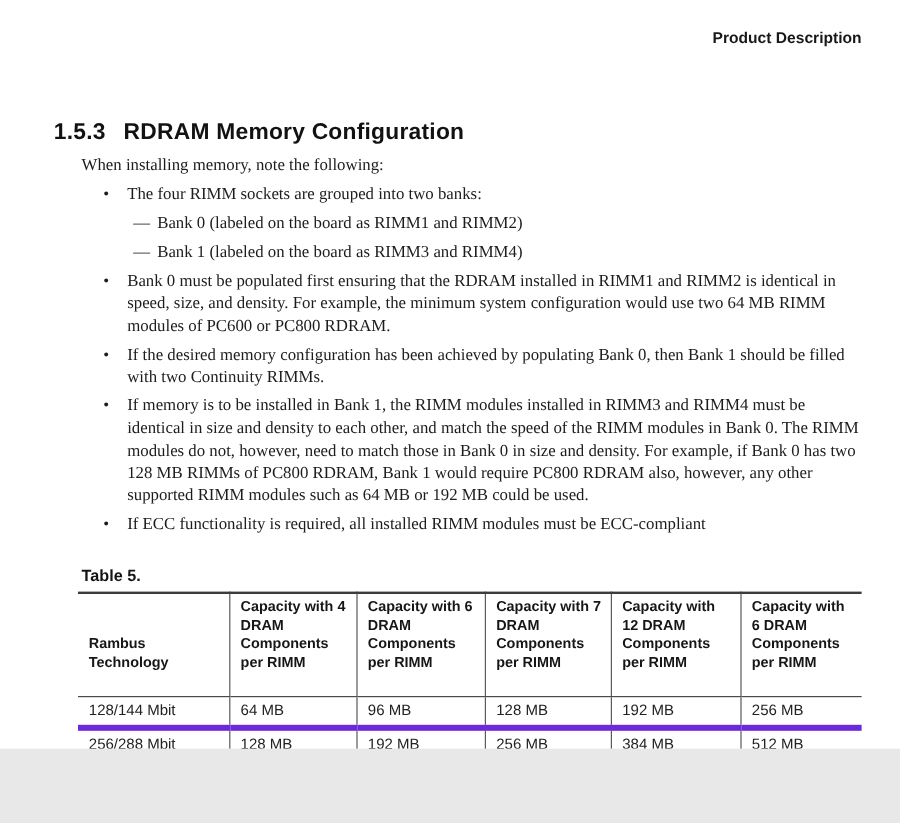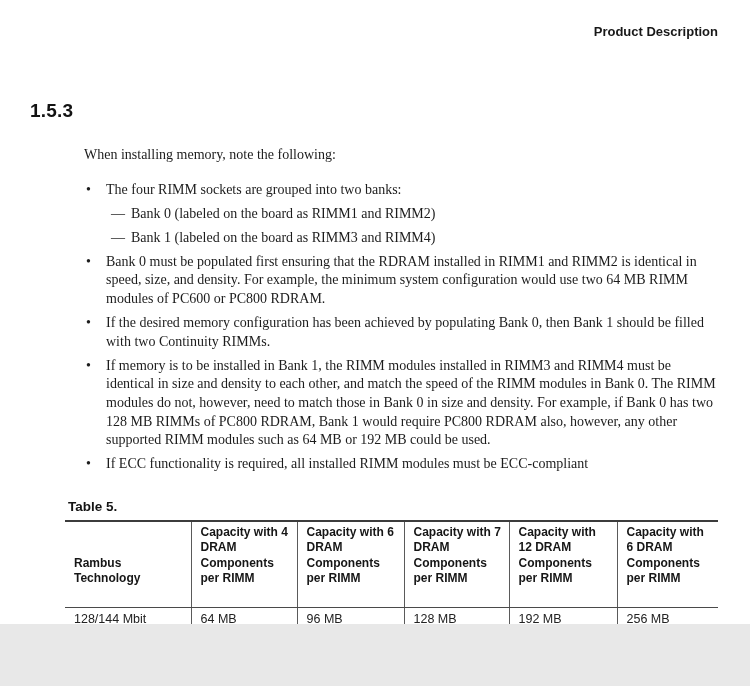--- a/index.html
+++ b/index.html
@@ -18,28 +18,29 @@
     font-family:"Liberation Sans","DejaVu Sans",sans-serif;
     font-weight:bold;font-size:13px;color:#181818;
   }
   
   .section-heading{
     position:absolute;top:100px;left:30px;
     display:flex;align-items:baseline;
     font-family:"Liberation Sans","DejaVu Sans",sans-serif;
     font-weight:bold;font-size:19px;color:#121212;
     letter-spacing:0.2px;
+    text-align:center;
   }
   .section-heading .sec-num{width:73px;flex:0 0 73px;}
   
   .content{
     position:absolute;top:130px;left:68px;width:650px;
     font-size:14px;line-height:18.6px;color:#1c1c1c;
   }
-  .intro{margin:16px;}
+  .intro{margin:0;}
   .bullet,.subitem{display:flex;margin-top:5.5px;}
   .bullet .marker{flex:0 0 38px;padding-left:18px;box-sizing:border-box;}
   .subitem .marker{flex:0 0 63px;padding-left:43px;box-sizing:border-box;}
   .btext{flex:1 1 auto;}
   .closing{margin:7px 0 0 0;}
   
   .table-caption{
     display:flex;align-items:flex-end;
     margin:24px 0 0 0;
     font-family:"Liberation Sans","DejaVu Sans",sans-serif;
@@ -78,20 +79,21 @@
 </style>
 </head>
 <body>
 
 <div class="page">
 
   <div class="doc-header">Product Description</div>
 
   <div class="section-heading">
     <span class="sec-num">1.5.3</span>
+    <span>RDRAM Memory Configuration</span>
   </div>
 
   <div class="content">
     <p class="intro">When installing memory, note the following:</p>
 
     <div class="bullet">
       <span class="marker">•</span>
       <div class="btext">The four RIMM sockets are grouped into two banks:</div>
     </div>
     <div class="subitem">

